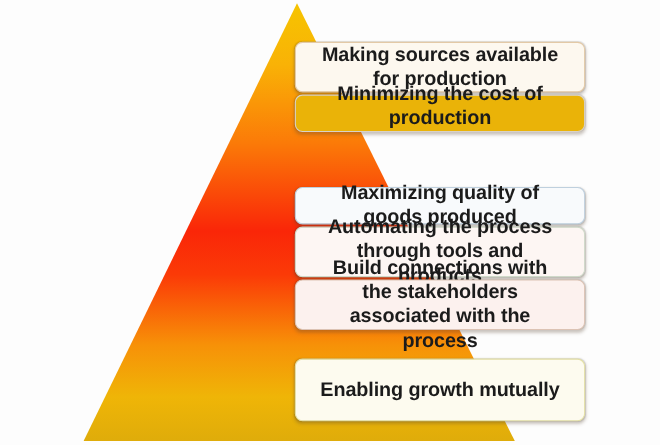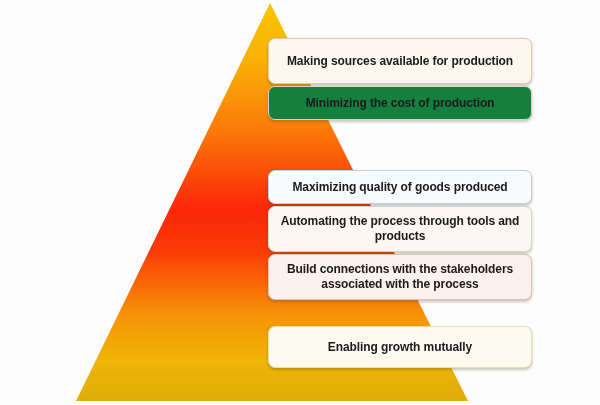--- a/index.html
+++ b/index.html
@@ -39,36 +39,36 @@
     display: flex;
     align-items: center;
     justify-content: center;
     text-align: center;
     border-radius: 7px;
     border: 1px solid #d8cfc6;
     background: #fdf9f2;
     box-shadow: 0 2px 3px rgba(90,70,50,0.30), 0 0 1px rgba(0,0,0,0.12);
   }
   .level-label {
-    font-size: 12px;
+    font-size: 18px;
     font-weight: bold;
     color: #1b1b1b;
     line-height: 1.22;
-    padding: 0 11px;
+    padding: 0 22px;
     letter-spacing: -0.1px;
   }
   
   #box-0 { top: 38px;  height: 46px; border-color: #e3c9a6; background: #fdf8ef; }
-  #box-1 { top: 86px;  height: 34px; border-color: #d9d2c6; background: #15803d; }
+  #box-1 { top: 86px;  height: 34px; border-color: #d9d2c6; background: #eab308; align-items: flex-end; }
   #box-2 { top: 122px; height: 46px; border-color: #e6e0a8; background: #fdfcf0; }
   #box-3 { top: 170px; height: 34px; border-color: #bfd0de; background: #f8fafc; }
   #box-4 { top: 206px; height: 46px; border-color: #cfd9c9; background: #fdf6f3; }
   #box-5 { top: 254px; height: 46px; border-color: #dcc3b4; background: #fcf1ee; }
   #box-6 { top: 288px; height: 34px; border-color: #d2d2d2; background: #fdfdfb; }
-  #box-7 { top: 326px; height: 42px; border-color: #e4e0a6; background: #fdfbef; }
+  #box-7 { top: 326px; height: 57px; border-color: #e4e0a6; background: #fdfbef; }
 </style>
 </head>
 <body>
 
 <div id="stage">
 
   <svg id="pyramid-svg" viewBox="0 0 600 405">
     <defs>
       <linearGradient id="pyrGrad" x1="0" y1="0" x2="0" y2="1">
         <stop offset="0%" stop-color="#F6C400"></stop>

